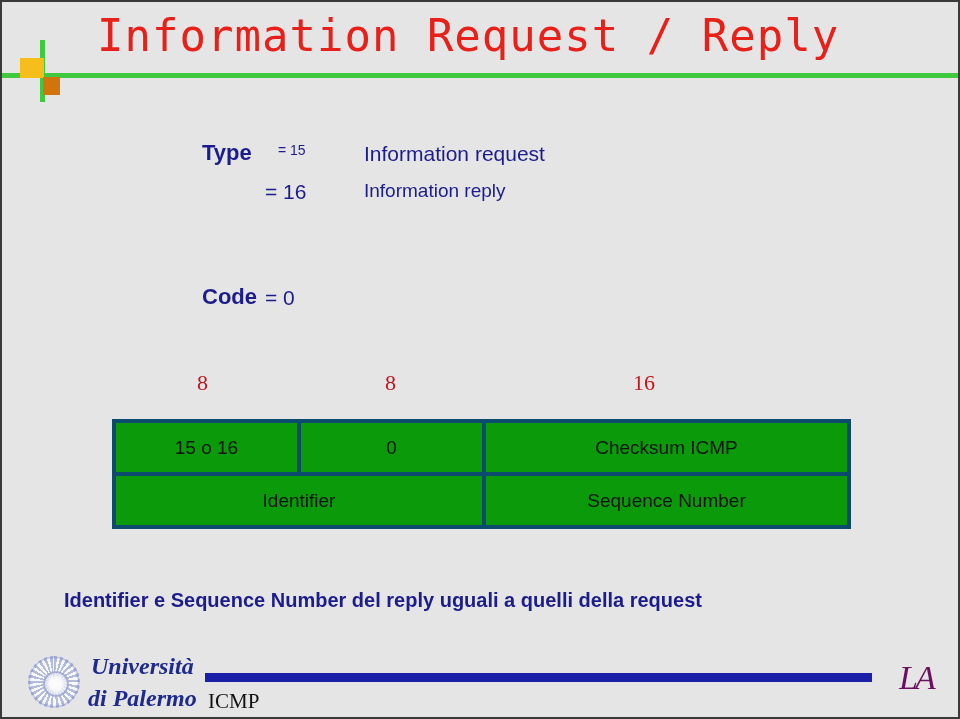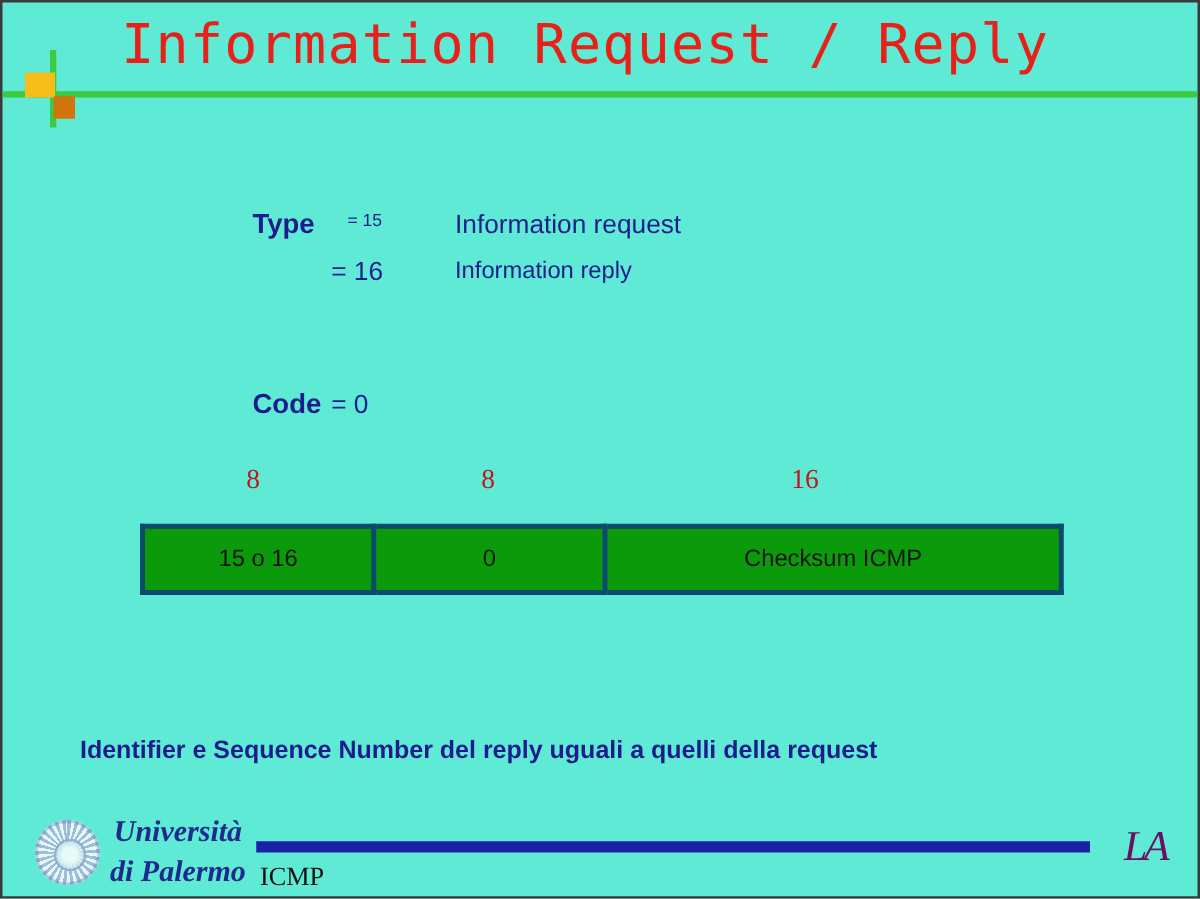--- a/index.html
+++ b/index.html
@@ -8,21 +8,21 @@
     background: #ffffff;
   }
   body {
     font-family: "Liberation Sans", sans-serif;
   }
 
   #slide {
     position: relative;
     width: 960px;
     height: 719px;
-    background: #5eead4;
+    background: #e5e5e5;
     border: 2px solid #3a3a3a;
     box-sizing: border-box;
     overflow: hidden;
   }
 
   
   .title {
     position: absolute;
     left: 95px;
     top: 8px;
@@ -65,21 +65,20 @@
     height: 18px;
     background: #d2740c;
   }
 
   
   .nv {
     position: absolute;
     color: #1c1c8c;
     font-family: "Liberation Sans", sans-serif;
     white-space: nowrap;
-    margin-top: 26px;
   }
   .nv.bold { font-weight: bold; }
 
   .t-type    { left: 200px; top: 138px; font-size: 22px; }
   .t-eq15    { left: 276px; top: 140px; font-size: 14px; }
   .t-req     { left: 362px; top: 140px; font-size: 21px; }
   .t-eq16    { left: 263px; top: 178px; font-size: 21px; }
   .t-rep     { left: 362px; top: 178px; font-size: 19px; }
   .t-code    { left: 200px; top: 282px; font-size: 22px; }
   .t-code-v  { left: 263px; top: 284px; font-size: 21px; }
@@ -235,20 +234,24 @@
       <col class="col-a">
         <col class="col-b">
         <col class="col-c">
     </colgroup>
     <tbody>
       <tr>
         <td>15  o  16</td>
         <td>0</td>
         <td>Checksum ICMP</td>
       </tr>
+      <tr>
+        <td colspan="2">Identifier</td>
+        <td>Sequence Number</td>
+      </tr>
     </tbody>
   </table>
 
   <div class="caption">Identifier e Sequence Number del reply uguali a quelli della request</div>
 
   <div class="seal"></div>
   <div class="uni">
     <div>Università</div>
     <div>di Palermo</div>
   </div>

